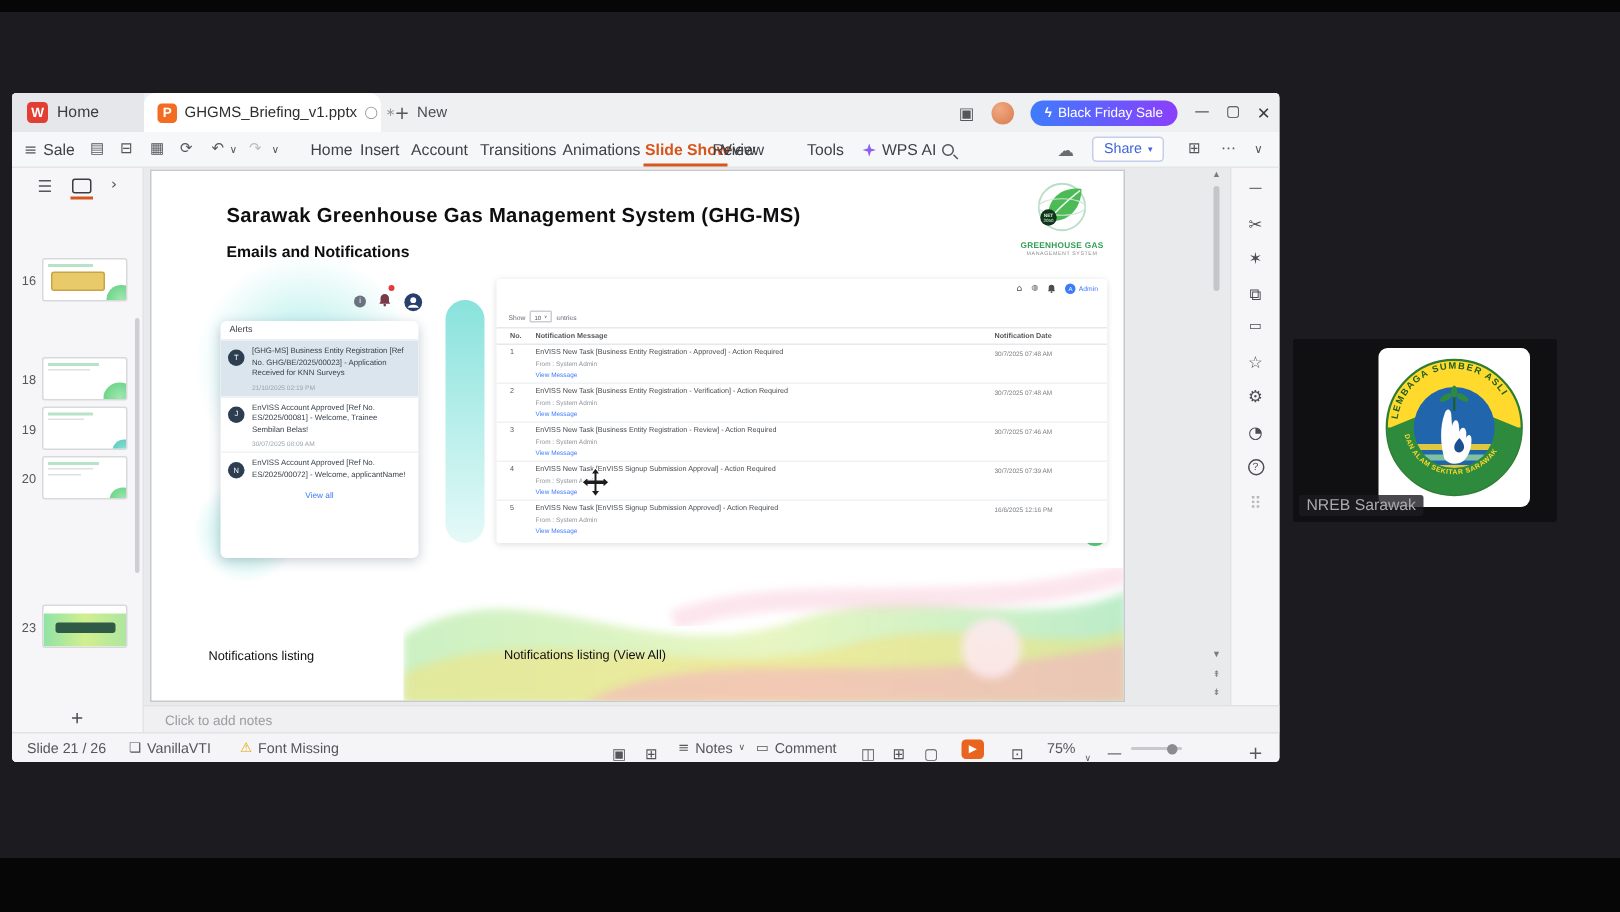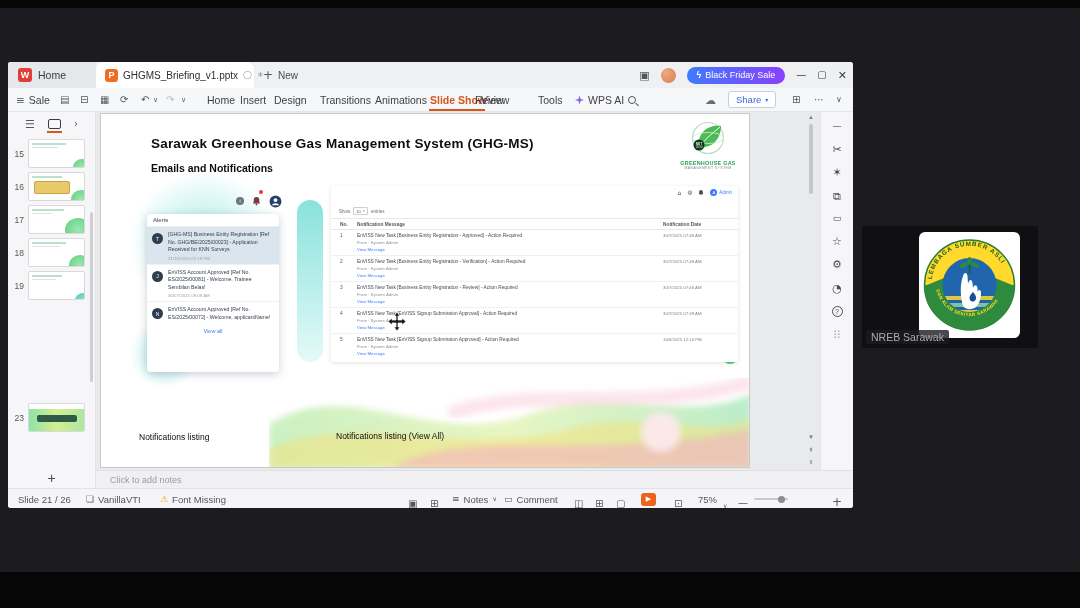--- a/index.html
+++ b/index.html
@@ -153,21 +153,21 @@
     <span class="ico" style="left:52px;font-size:10px">▤</span>
     <span class="ico" style="left:72px;font-size:10px">⊟</span>
     <span class="ico" style="left:92px;font-size:10px">▦</span>
     <span class="ico" style="left:112px;font-size:10px">⟳</span>
     <span class="ico" style="left:133px;font-size:10px">↶</span>
     <span class="ico" style="left:145px;font-size:7px">∨</span>
     <span class="ico" style="left:158px;font-size:10px;color:#bdbdc1">↷</span>
     <span class="ico" style="left:173px;font-size:7px">∨</span>
     <span class="mi" style="left:199px">Home</span>
     <span class="mi" style="left:232px">Insert</span>
-    <span class="mi" style="left:266px">Design</span>
+    <span class="mi" style="left:266px">Account</span>
     <span class="mi" style="left:312px">Transitions</span>
     <span class="mi" style="left:367px">Animations</span>
     <span class="mi mi-active" style="left:422px">Slide Show</span>
     <span class="mi" style="left:467px">Review</span>
     <span class="mi" style="left:473px">View</span>
     <span class="mi" style="left:530px">Tools</span>
     <div style="left:567px;gap:4px" class="mi">
       <span class="ai-star"></span>
       <span>WPS AI</span>
     </div>
@@ -184,58 +184,51 @@
     <span class="ico" style="left:828px;font-size:8px">∨</span>
     <div class="underline"></div>
   </div>
 
   <div class="thumb-panel">
     <div class="tp-tabs">
       <span class="ico" style="font-size:11px">☰</span>
       <span class="tp-slide-ico"></span>
       <span class="ico" style="font-size:10px">›</span>
     </div>
-    <div class="thumb-row" style="top:26px">
-        <span class="tnum">15</span>
-        <div class="thumb">
-          <i class="tl" style="width:34px"></i>
-          <i class="tl2" style="width:26px"></i>
-          <i class="blob" style="width:18px;height:17px"></i>
-        </div>
-      </div>
     <div class="thumb-row" style="top:59px">
         <span class="tnum">16</span>
         <div class="thumb">
           <i class="tl" style="width:30px"></i>
           <i class="ybox"></i>
           <i class="blob" style="width:20px;height:19px"></i>
         </div>
       </div>
-    <div class="thumb-row" style="top:92px">
-        <span class="tnum">17</span>
-        <div class="thumb">
-          <i class="tl" style="width:32px"></i>
-          <i class="tl2" style="width:20px"></i>
-          <i class="blob" style="width:26px;height:24px"></i>
-        </div>
-      </div>
     <div class="thumb-row" style="top:125px">
         <span class="tnum">18</span>
         <div class="thumb">
           <i class="tl" style="width:34px"></i>
           <i class="tl2" style="width:28px"></i>
           <i class="blob" style="width:22px;height:20px"></i>
         </div>
       </div>
     <div class="thumb-row" style="top:158px">
         <span class="tnum">19</span>
         <div class="thumb">
           <i class="tl" style="width:30px"></i>
           <i class="tl2" style="width:24px"></i>
           <i class="blob" style="width:16px;height:15px;background:radial-gradient(circle,#8fe0d4,#4fc9b8)"></i>
+        </div>
+      </div>
+    <div class="thumb-row" style="top:191px">
+        <span class="tnum">20</span>
+        <div class="thumb">
+          <i class="tl" style="width:34px"></i>
+          <i class="tl2" style="width:30px"></i>
+          <i class="tl2" style="width:22px;top:11px"></i>
+          <i class="blob" style="width:18px;height:16px"></i>
         </div>
       </div>
     <div class="thumb-row" style="top:290px">
         <span class="tnum">23</span>
         <div class="thumb">
           <i class="gwave" style="height:22px"></i>
           <i class="dpill"></i>
         </div>
       </div>
     <div class="tp-scroll"></div>

